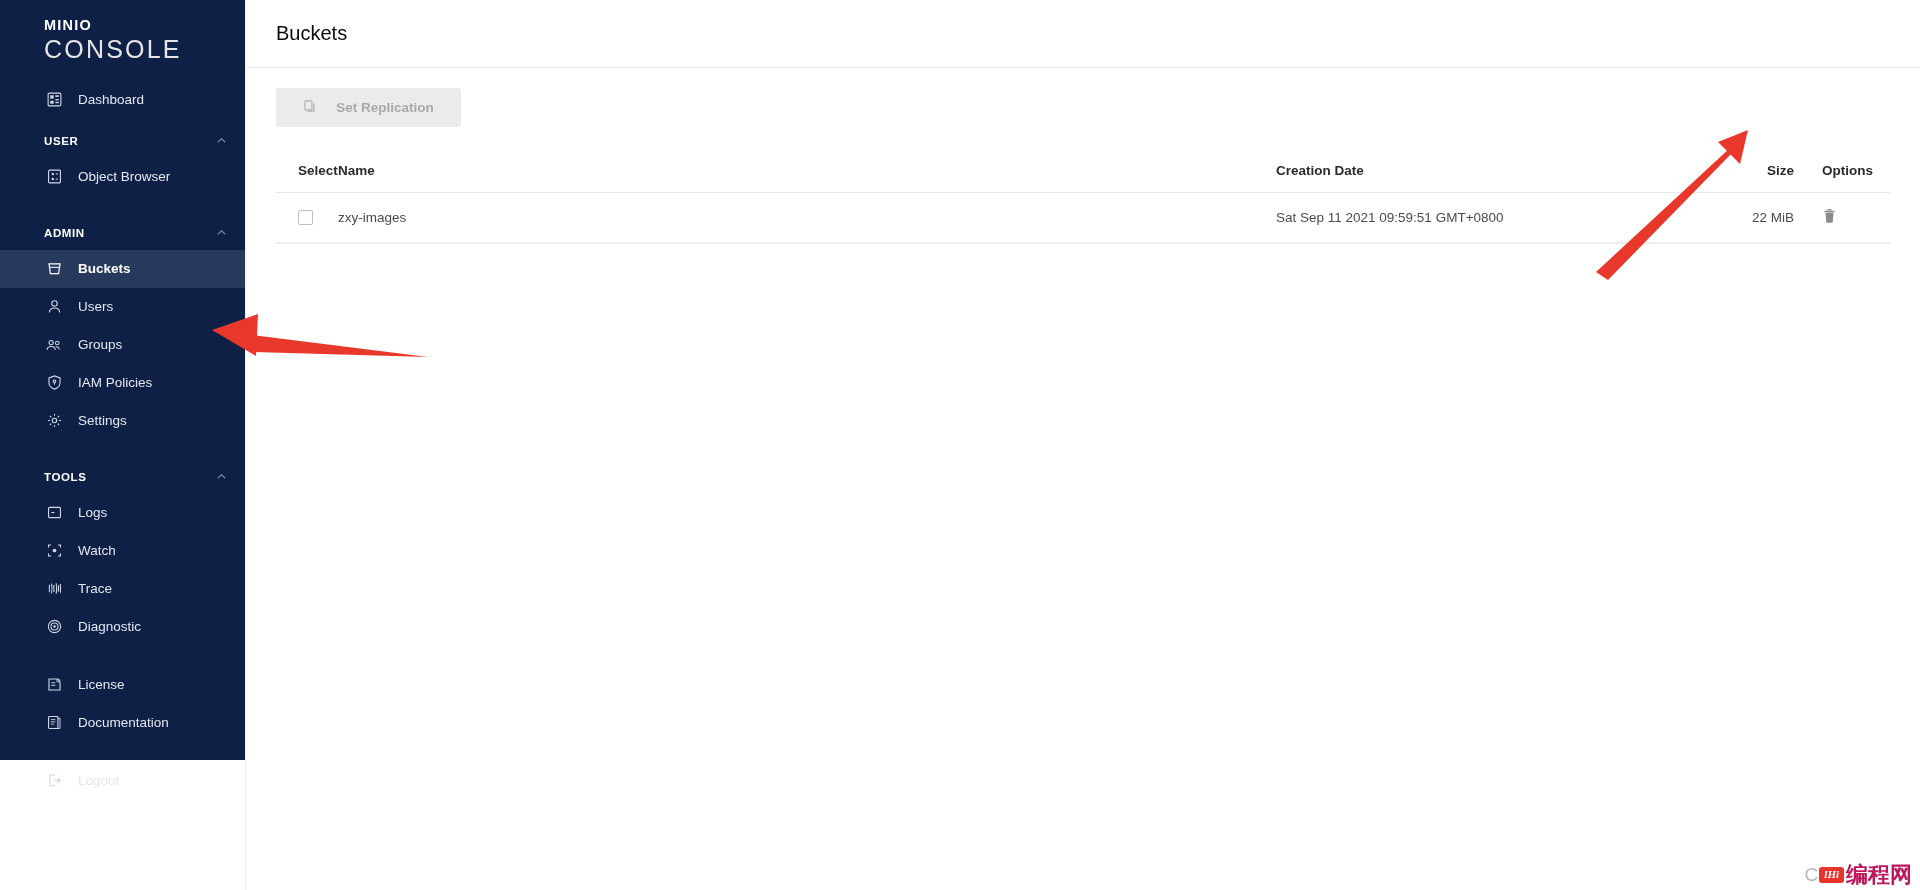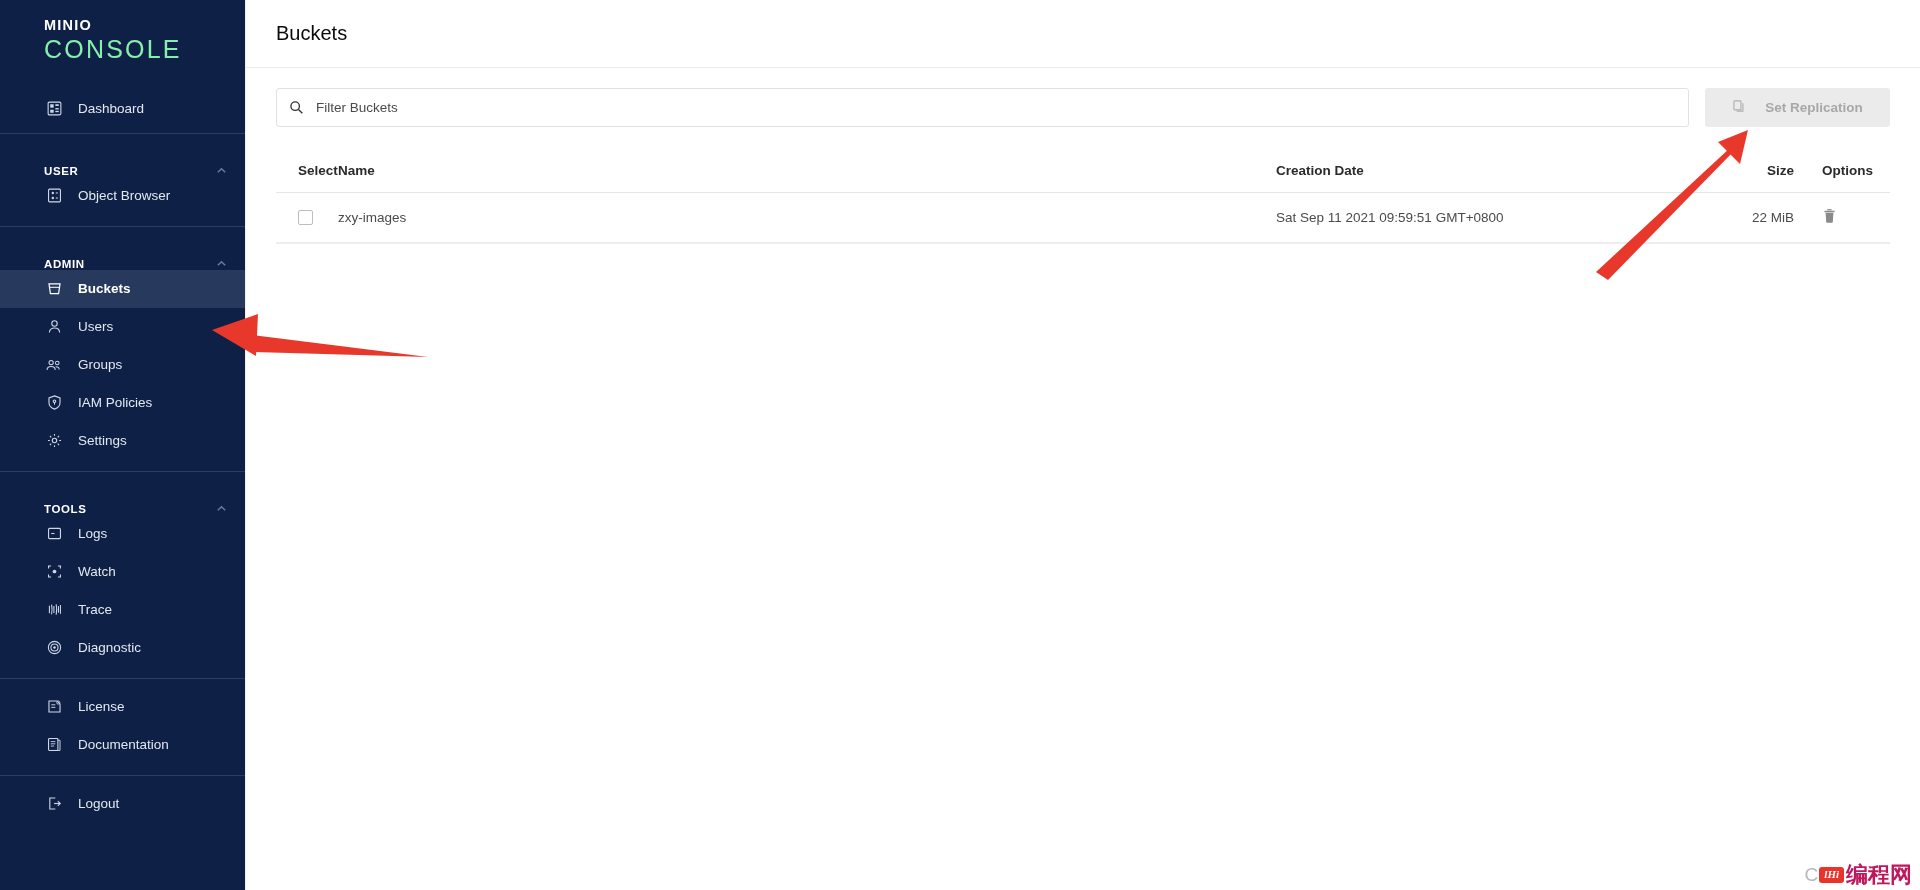--- a/index.html
+++ b/index.html
@@ -6,39 +6,39 @@
   html, body {
     width: 1920px; height: 890px;
     font-family: "Liberation Sans", sans-serif;
     background: #ffffff;
     overflow: hidden;
   }
   .app { display: flex; width: 1920px; height: 890px; position: relative; }
 
   
   .sidebar {
-    width: 245px; height: 890px;
+    width: 245px; height: 760px;
     background: #0e2046;
     display: flex; flex-direction: column;
     flex: 0 0 245px;
     position: relative;
   }
   .logo-block {
     padding: 18px 0 26px 44px;
     user-select: none;
   }
   .logo-mini {
     color: #ffffff;
     font-size: 14.5px;
     font-weight: bold;
     letter-spacing: 1.2px;
     line-height: 1.1;
   }
   .logo-console {
-    color: #86efac;
+    color: #e5e5e5;
     font-size: 25px;
     font-weight: 400;
     letter-spacing: 2.2px;
     line-height: 1.15;
     margin-top: 1px;
   }
   .nav-row {
     display: flex; align-items: center;
     height: 38px;
     padding-left: 44px;
@@ -53,21 +53,21 @@
     display: flex; align-items: center; justify-content: center;
     flex: 0 0 20px;
   }
   .nav-row .ico svg { display: block; }
   .nav-row.active {
     background: #27395c;
     color: #ffffff;
     font-weight: bold;
   }
   .sec-head {
-    display: flex; align-items: flex-end;
+    display: flex; align-items: center;
     height: 34px;
     padding-left: 44px;
     padding-right: 17px;
     color: #ffffff;
     font-size: 11.5px;
     font-weight: bold;
     letter-spacing: 0.6px;
     cursor: pointer;
     justify-content: space-between;
   }
@@ -433,29 +433,20 @@
     <div class="spacer"></div>
   </div>
 
   <div class="main">
 
     <div class="page-head">
       <div class="page-title">Buckets</div>
     </div>
 
     <div class="toolbar">
-      <div class="search-wrap">
-        <span class="sico">
-          <svg width="15" height="15" viewBox="0 0 18 18" fill="none" stroke="#333333" stroke-width="1.6">
-            <circle cx="7.4" cy="7.4" r="5.1"></circle>
-            <path d="M11.3 11.3 L16 16"></path>
-          </svg>
-        </span>
-        <input class="search-input" type="text" placeholder="Filter Buckets" style="">
-      </div>
 
       <button class="btn btn-secondary" disabled="">
         <span>
           <svg width="14" height="14" viewBox="0 0 18 18" fill="none" stroke="#b0b0b0" stroke-width="1.5">
             <rect x="2.5" y="2.5" width="9" height="11.5" rx="1"></rect>
             <path d="M6 15.5h8V5.5"></path>
           </svg>
         </span>
         <span>Set Replication</span>
       </button>

